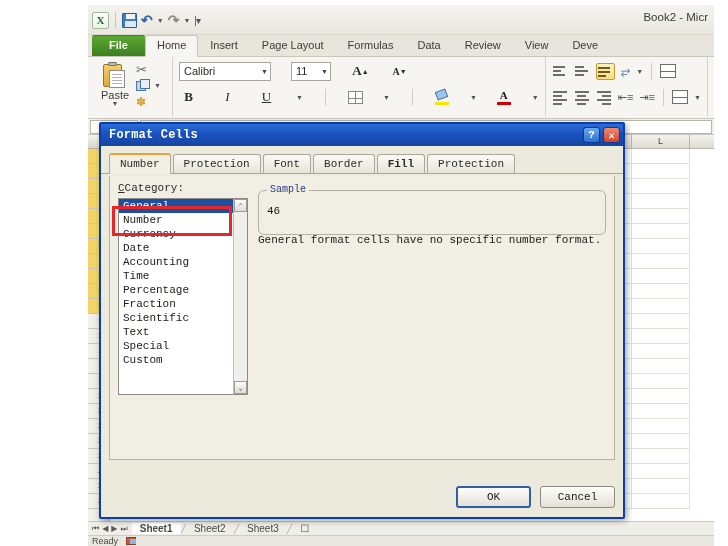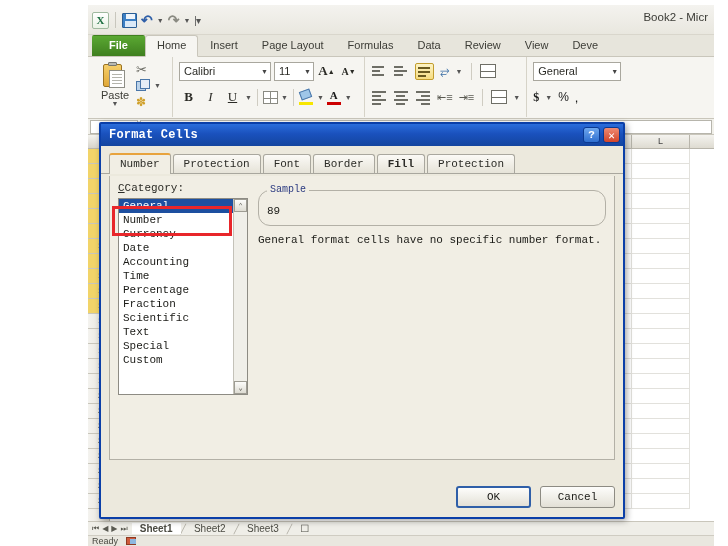--- a/index.html
+++ b/index.html
@@ -96,21 +96,21 @@
   .paste-label { font-size:11px; color:#3c3c36; margin-top:1px;}
   .paste-caret { font-size:7px; color:#555; line-height:6px;}
   .clip-small { display:flex; flex-direction:column; gap:3px; padding-top:3px; width:30px; align-items:flex-start;}
   .scissors { font-size:13px; color:#6b6b63; line-height:13px;}
   .copy-ico { width:15px;height:13px;position:relative;}
   .copy-ico b{position:absolute;left:0;top:2px;width:10px;height:10px;background:#bcd3ea;border:1px solid #4a76a8;}
   .copy-ico i{position:absolute;left:4px;top:0;width:10px;height:10px;background:#e6eef7;border:1px solid #4a76a8;}
   .brush-ico{ font-size:12px; color:#d0a02a; }
 
   
-  .fg-row { display:flex; align-items:center; gap:3px; height:22px;}
+  .fg-row { display:flex; align-items:center; gap:20px; height:22px;}
   .combo {
     height:19px; background:#fff; border:1px solid #a9a79e; display:flex; align-items:center;
     font-size:11px; color:#2b2b26; padding:0 2px 0 4px; justify-content:space-between;
   }
   .combo .cv{ white-space:nowrap; overflow:hidden;}
   .combo .cc{ font-size:7px; color:#444; padding-left:4px;}
   .btn-sq {
     min-width:19px; height:19px; display:flex; align-items:center; justify-content:center;
     font-size:11px; color:#2b2b26;
   }
@@ -232,22 +232,22 @@
   .lb-scroll{width:14px;background:#f0efe9;border-left:1px solid #c4c2b9;position:relative;}
   .sb-arrow{position:absolute;left:0;width:13px;height:13px;
     background:linear-gradient(to bottom,#fcfcfa,#dedcd3);border:1px solid #9e9c93;
     display:flex;align-items:center;justify-content:center;font-size:7px;color:#55534c;}
   .sb-arrow.up{top:0;}
   .sb-arrow.down{bottom:0;}
 
   .redbox{position:absolute;left:112px;top:206px;width:120px;height:30px;
     border:3px solid #e8262a;pointer-events:none;z-index:30;}
 
-  .sample-group{position:absolute;left:148px;top:14px;right:8px;height:36px;
-    border:1px solid #b3b0a6;border-radius:12px;background:#f1eee4;}
+  .sample-group{position:absolute;left:148px;top:14px;right:8px;height:45px;
+    border:1px solid #b3b0a6;border-radius:6px;background:#f1eee4;}
   .sample-legend{position:absolute;left:8px;top:-7px;background:#f1eee4;padding:0 3px;
     font-size:10px;color:#2b3a80;}
   .sample-value{position:absolute;left:8px;top:14px;font-size:11px;color:#1a1a16;}
   .sample-note{position:absolute;left:148px;top:58px;font-size:11px;color:#1a1a16;}
 
   .dlg-footer{position:absolute;left:8px;right:8px;bottom:8px;height:24px;
     display:flex;justify-content:flex-end;align-items:center;gap:9px;}
   .dbtn{width:75px;height:22px;font-size:11px;color:#1a1a16;
     background:linear-gradient(to bottom,#fdfdfb,#e3e0d6);
     border:1px solid #8d8b83;border-radius:3px;display:flex;align-items:center;justify-content:center;}
@@ -823,21 +823,21 @@
             <div class="litem">Custom</div>
           </div>
         <div class="lb-scroll">
           <div class="sb-arrow up">⌃</div>
           <div class="sb-arrow down">⌄</div>
         </div>
       </div>
 
       <div class="sample-group">
         <span class="sample-legend">Sample</span>
-        <span class="sample-value">89</span>
+        <span class="sample-value">46</span>
       </div>
       <div class="sample-note">General format cells have no specific number format.</div>
     </div>
 
     <div class="dlg-footer">
       <div class="dbtn default">OK</div>
       <div class="dbtn">Cancel</div>
     </div>
   </div>
 

